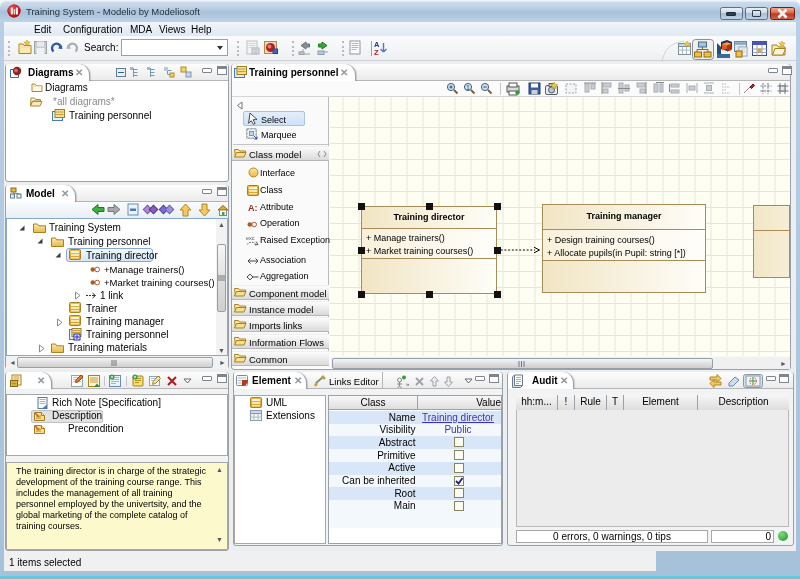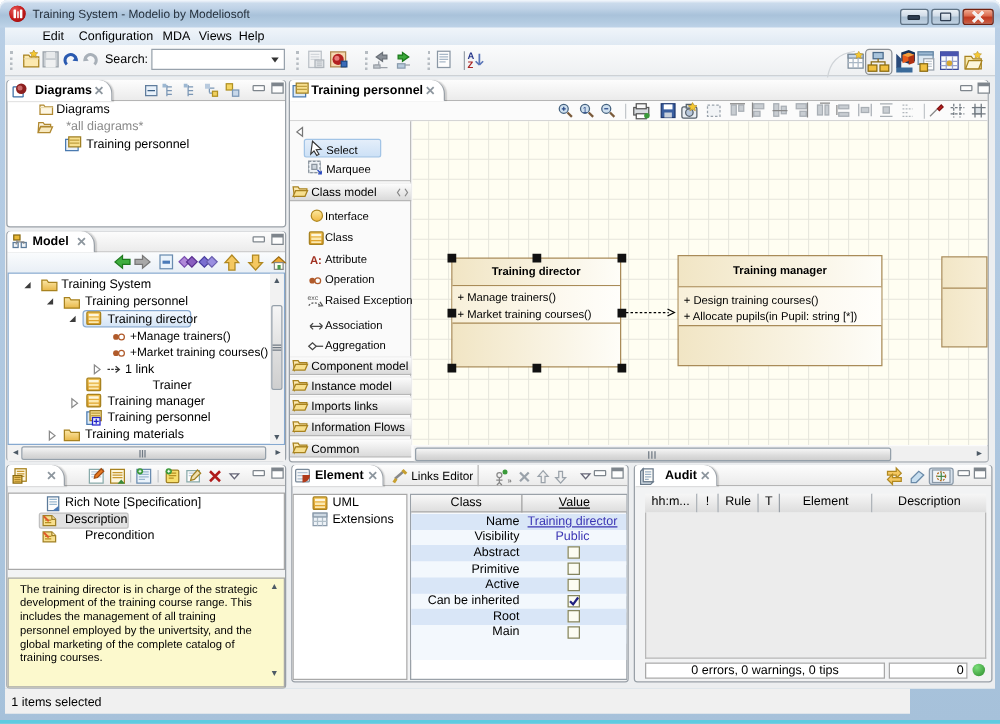--- a/index.html
+++ b/index.html
@@ -238,21 +238,21 @@
       <path d="M0,3.5 h2 m1,0 h2" stroke="#333"></path>
       <path d="M6,3.5 h3 m-2.5,-2.5 l3,2.5 l-3,2.5" stroke="#333" fill="none"></path>
     </svg>
   <div class="trow" style="left:100px;top:290px;">1 link</div>
   <svg width="12" height="11" style="left:69px;top:302px;">
       <rect x="0.5" y="0.5" width="11" height="10" rx="1" fill="url(#gc1)" stroke="#a8821f"></rect>
       <rect x="2" y="2" width="8" height="2" fill="#fdf6dc"></rect>
       <rect x="2" y="5" width="8" height="2" fill="#fce9b0"></rect>
       <rect x="2" y="8" width="8" height="1.5" fill="#fce9b0"></rect>
     </svg>
-  <div class="trow" style="left:86px;top:303px;margin-left:36px;">Trainer</div>
+  <div class="trow" style="left:86px;top:303px;">Trainer</div>
   <svg width="8" height="8" style="left:56px;top:318px;">
       <path d="M1.5,1 L6,4.5 L1.5,8 z" fill="#fff" stroke="#8a8a8a"></path>
     </svg>
   <svg width="12" height="11" style="left:69px;top:315px;">
       <rect x="0.5" y="0.5" width="11" height="10" rx="1" fill="url(#gc1)" stroke="#a8821f"></rect>
       <rect x="2" y="2" width="8" height="2" fill="#fdf6dc"></rect>
       <rect x="2" y="5" width="8" height="2" fill="#fce9b0"></rect>
       <rect x="2" y="8" width="8" height="1.5" fill="#fce9b0"></rect>
     </svg>
   <div class="trow" style="left:86px;top:316px;">Training manager</div>
@@ -647,21 +647,21 @@
       <rect x="0.5" y="0.5" width="11" height="10" fill="#eef3f8" stroke="#8a9aaa"></rect>
       <path d="M0.5,3.5 h11 M4,3.5 v7 M8,3.5 v7 M0.5,7 h11" stroke="#b0bec8"></path>
       <rect x="0.5" y="0.5" width="11" height="3" fill="#cdd8e2" stroke="#8a9aaa"></rect>
     </svg>
   <div class="trow" style="left:266px;top:410px;">Extensions</div>
 
   <div class="a" style="left:328px;top:395px;width:174px;height:149px;background:#fff;border:1px solid #9aa1a8;"></div>
   <div class="a" style="left:329px;top:396px;width:172px;height:14px;background:linear-gradient(#f8f8f8,#dedede);border-bottom:1px solid #a0a0a0;">
     <div class="a" style="left:0;top:1px;width:88px;text-align:center;font-size:10px;">Class</div>
     <div class="a" style="left:88px;top:0;width:1px;height:14px;background:#a0a0a0;"></div>
-    <div class="a" style="left:89px;top:1px;width:83px;text-align:center;font-size:10px;text-decoration:underline;">Value</div>
+    <div class="a" style="left:89px;top:1px;width:83px;text-align:right;font-size:10px;">Value</div>
   </div>
   <div class="prow" style="top:411px;background:#d9e6f7;">
       <div class="plabel">Name</div>
       <div class="pval" style="text-decoration:underline;">Training director</div>
     </div>
   <div class="prow" style="top:423.7px;background:#f3f8fd;">
       <div class="plabel">Visibility</div>
       <div class="pval">Public</div>
     </div>
   <div class="prow" style="top:436.4px;background:#d9e6f7;">
@@ -821,17 +821,17 @@
         <path d="M5,4 v10.5 M10,4 v10.5 M0.5,8 h14 M0.5,11.5 h14" stroke="#9aa4cc"></path>
         <circle cx="7.5" cy="9.5" r="2.2" fill="#d8a830"></circle>
       </g>
     <g transform="translate(113,3)">
         <path d="M1,4 h5 l1.5,2 h6.5 v8 h-13 z" fill="#f7e9b0" stroke="#a8821f"></path>
         <path d="M1.5,14 l2.5,-6.5 h10.5 l-2.5,6.5 z" fill="#fdf6dc" stroke="#a8821f"></path>
         <path d="M11,0 l1,1.8 l2.2,.3 l-1.6,1.5 l.4,2.1 l-2,-1 l-2,1 l.4,-2.1 l-1.6,-1.5 l2.2,-.3 z" fill="#f5c832" stroke="#b08820" stroke-width=".4"></path>
       </g>
   </svg>
 
-  <div class="a" style="left:4px;top:551px;width:724px;height:20px;background:#f0f0f0;">
+  <div class="a" style="left:4px;top:551px;width:652px;height:20px;background:#f0f0f0;">
     <div class="a" style="left:5px;top:6px;font-size:10px;">1 items selected</div>
   </div>
   <div class="a" style="left:0;top:576px;width:800px;height:2.5px;background:#5ecbe0;"></div>
 </div>
 
 </body></html>

